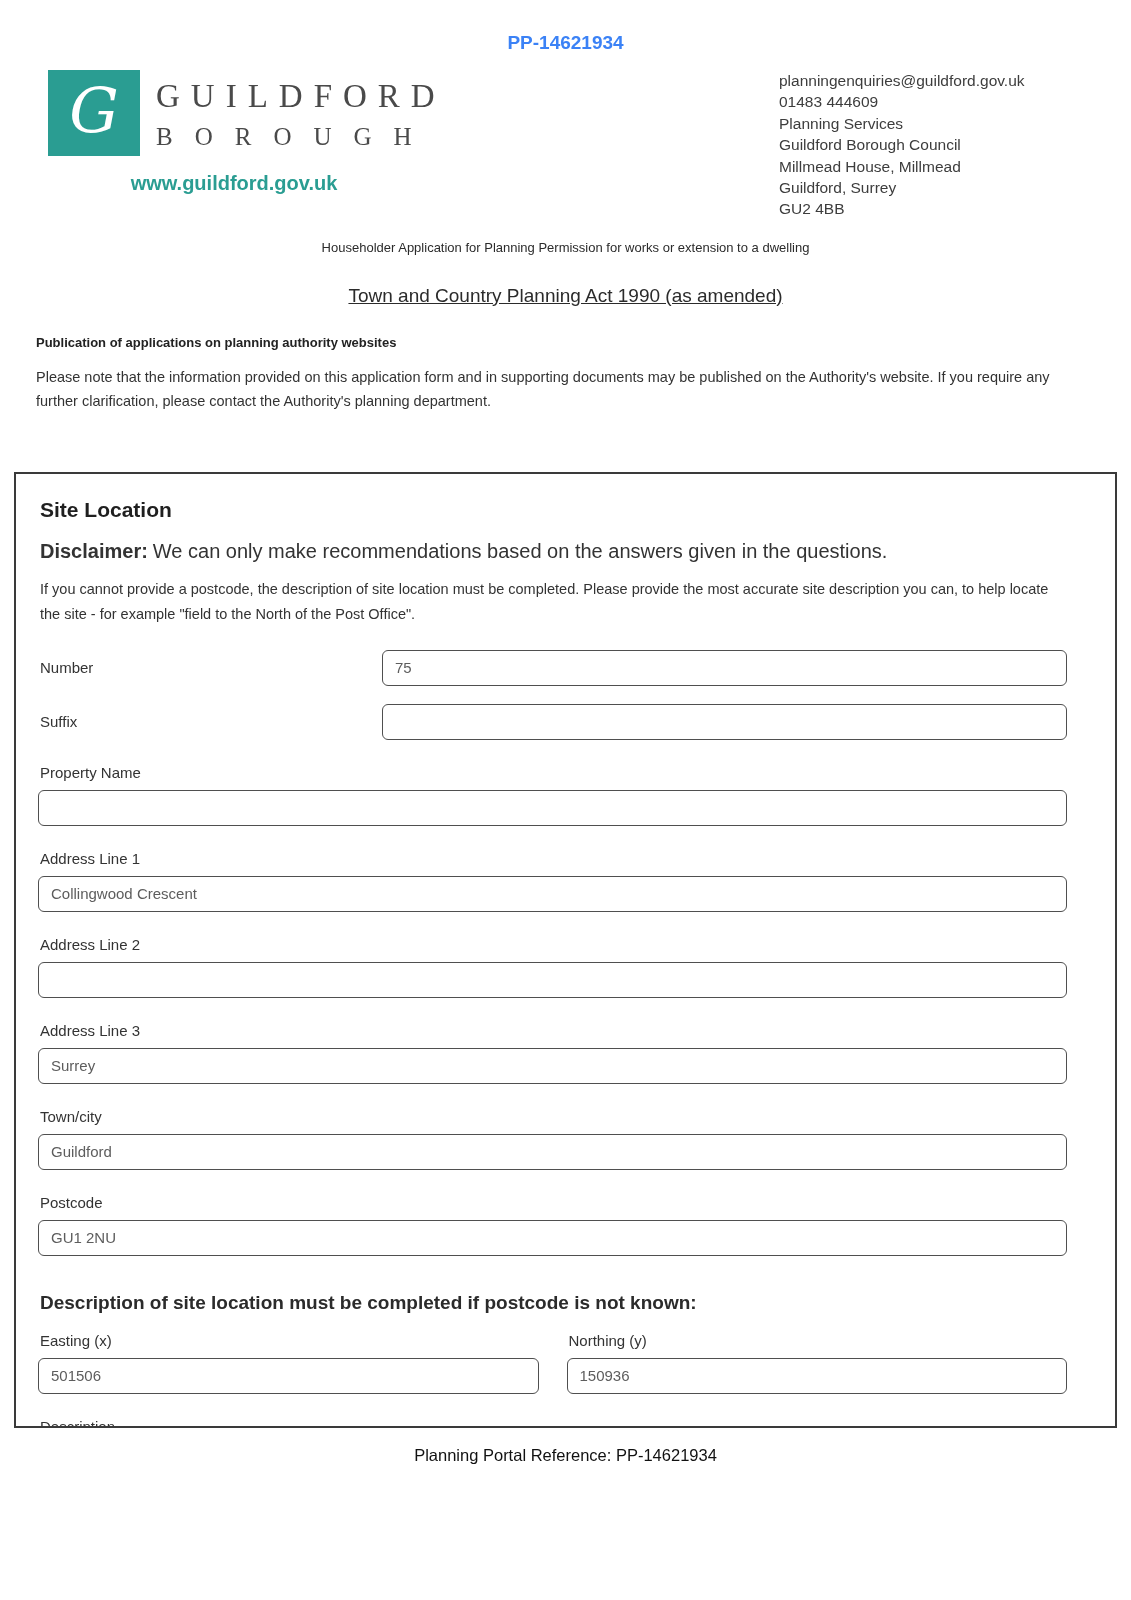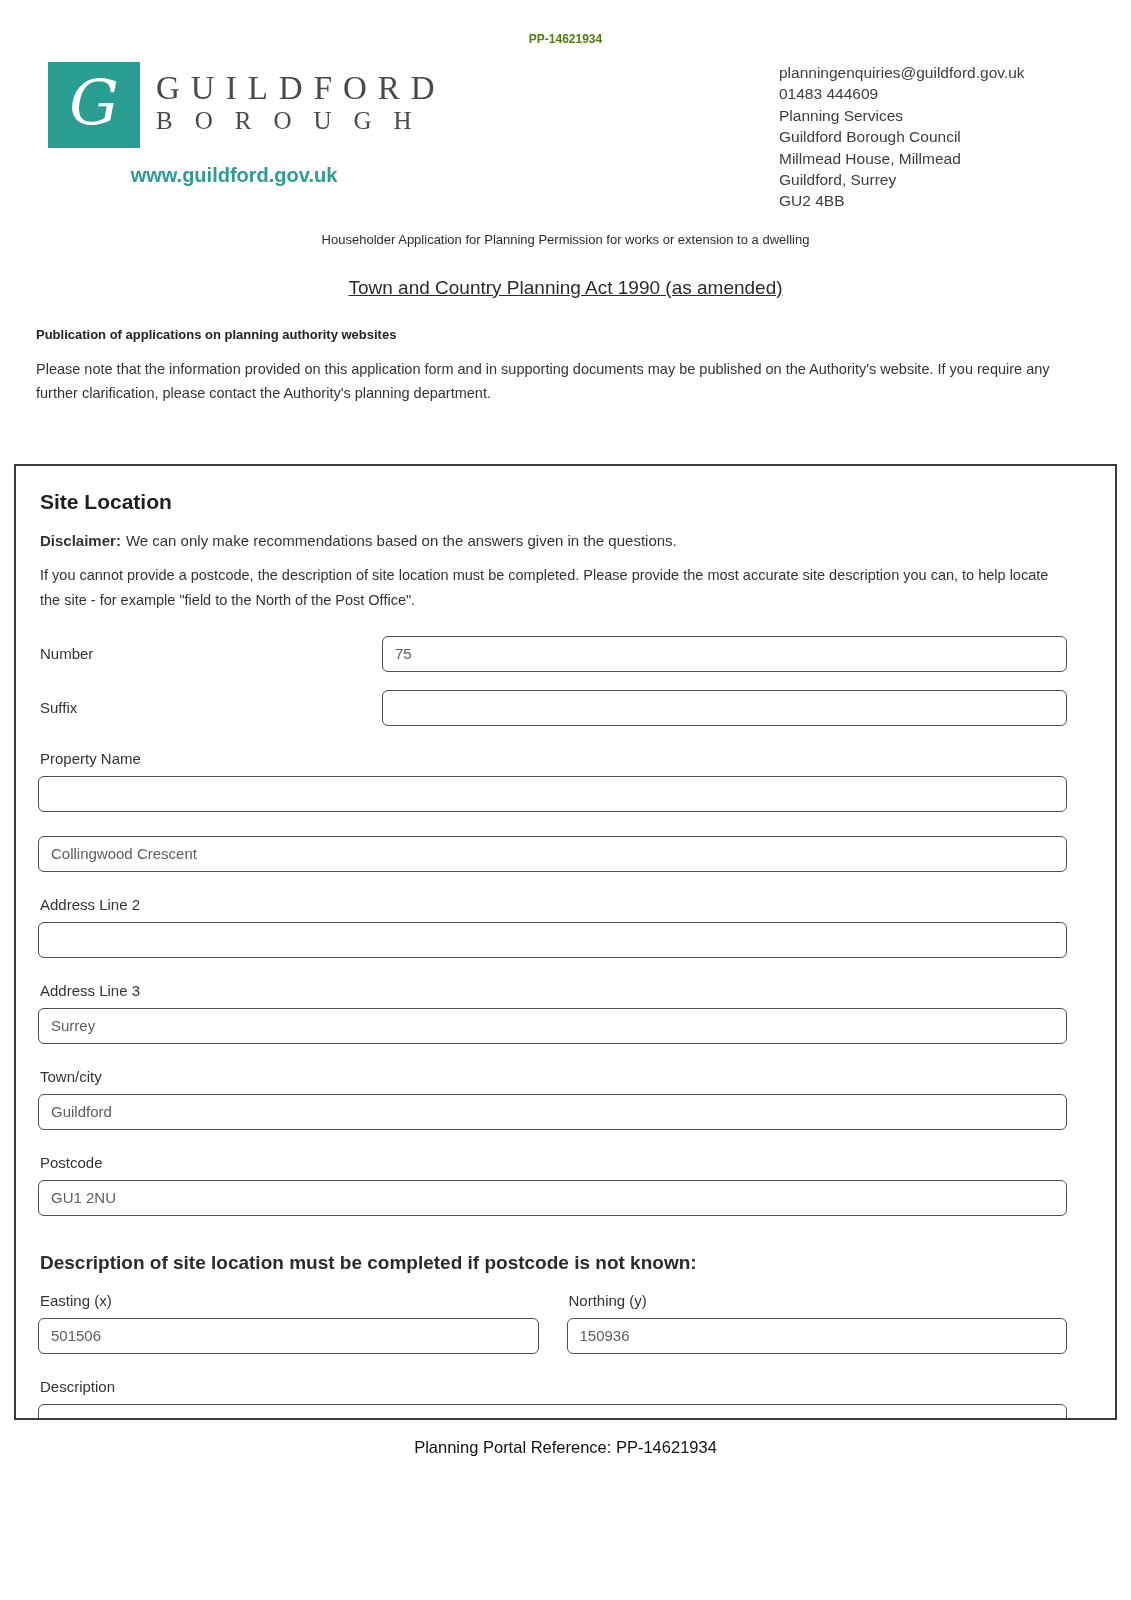--- a/index.html
+++ b/index.html
@@ -9,22 +9,22 @@
     width: 1131px; height: 1600px;
     position: relative; overflow: hidden;
     font-family: "Liberation Sans", sans-serif;
     color: #333333;
   }
 
   .page-ref {
     padding-top: 32px;
     text-align: center;
     font-weight: bold;
-    font-size: 12px;
-    color: #4d7c0f;
+    font-size: 19px;
+    color: #3b82f6;
   }
 
   .header {
     display: flex;
     justify-content: space-between;
     align-items: flex-start;
     padding: 16px 52px 0 48px;
   }
   .brand-row { display: flex; align-items: flex-start; gap: 16px; }
   .logo-square {
@@ -35,21 +35,21 @@
   }
   .logo-g {
     font-family: "DejaVu Serif", serif;
     font-size: 62px; line-height: 1;
     color: #ffffff;
     font-style: italic;
     transform: translateY(-2px);
   }
   .brand-name { padding-top: 8px; color: #4a4a4a; font-family: "Liberation Serif", serif; }
   .brand-line1 { font-size: 33px; letter-spacing: 11px; white-space: nowrap; }
-  .brand-line2 { font-size: 25px; letter-spacing: 22px; white-space: nowrap; }
+  .brand-line2 { font-size: 25px; letter-spacing: 22px; margin-top: 8px; white-space: nowrap; }
   .brand-site {
     margin-top: 16px;
     text-align: center;
     width: 372px;
     font-size: 20px;
     font-weight: bold;
     color: var(--teal);
     cursor: pointer;
   }
   .contact-block {
@@ -96,21 +96,21 @@
     overflow: hidden;
   }
   .section-heading {
     font-size: 21px;
     font-weight: bold;
     color: #1f1f1f;
     padding-left: 2px;
   }
   .disclaimer {
     margin-top: 18px;
-    font-size: 15px;
+    font-size: 20px;
     color: #333333;
     padding-left: 2px;
   }
   .disclaimer b { margin-right: 5px; }
   .section-note {
     margin-top: 14px;
     font-size: 14.5px;
     line-height: 1.75;
     color: #333333;
     padding-left: 2px;
@@ -223,20 +223,21 @@
     <span class="field-label">Suffix</span>
     <input class="text-input" type="text" value="" style="">
   </div>
 
   <div class="field-group">
     <span class="field-label">Property Name</span>
     <input class="text-input" type="text" value="" style="">
   </div>
 
   <div class="field-group">
+    <span class="field-label">Address Line 1</span>
     <input class="text-input" type="text" value="Collingwood Crescent" style="">
   </div>
 
   <div class="field-group">
     <span class="field-label">Address Line 2</span>
     <input class="text-input" type="text" value="" style="">
   </div>
 
   <div class="field-group">
     <span class="field-label">Address Line 3</span>

